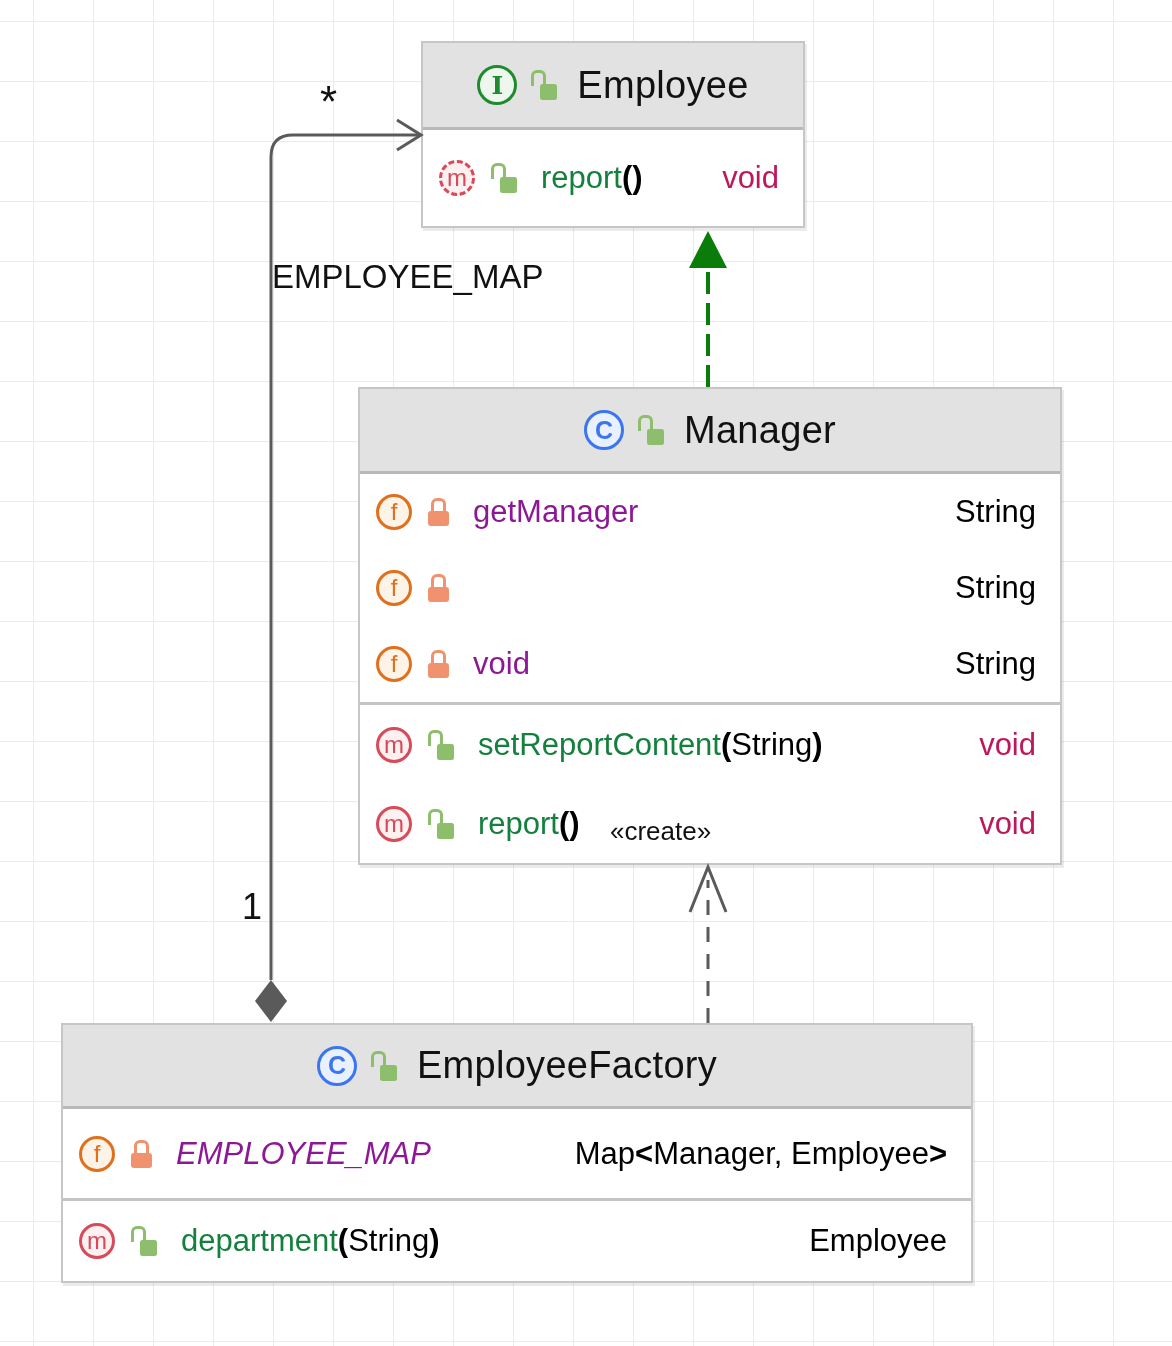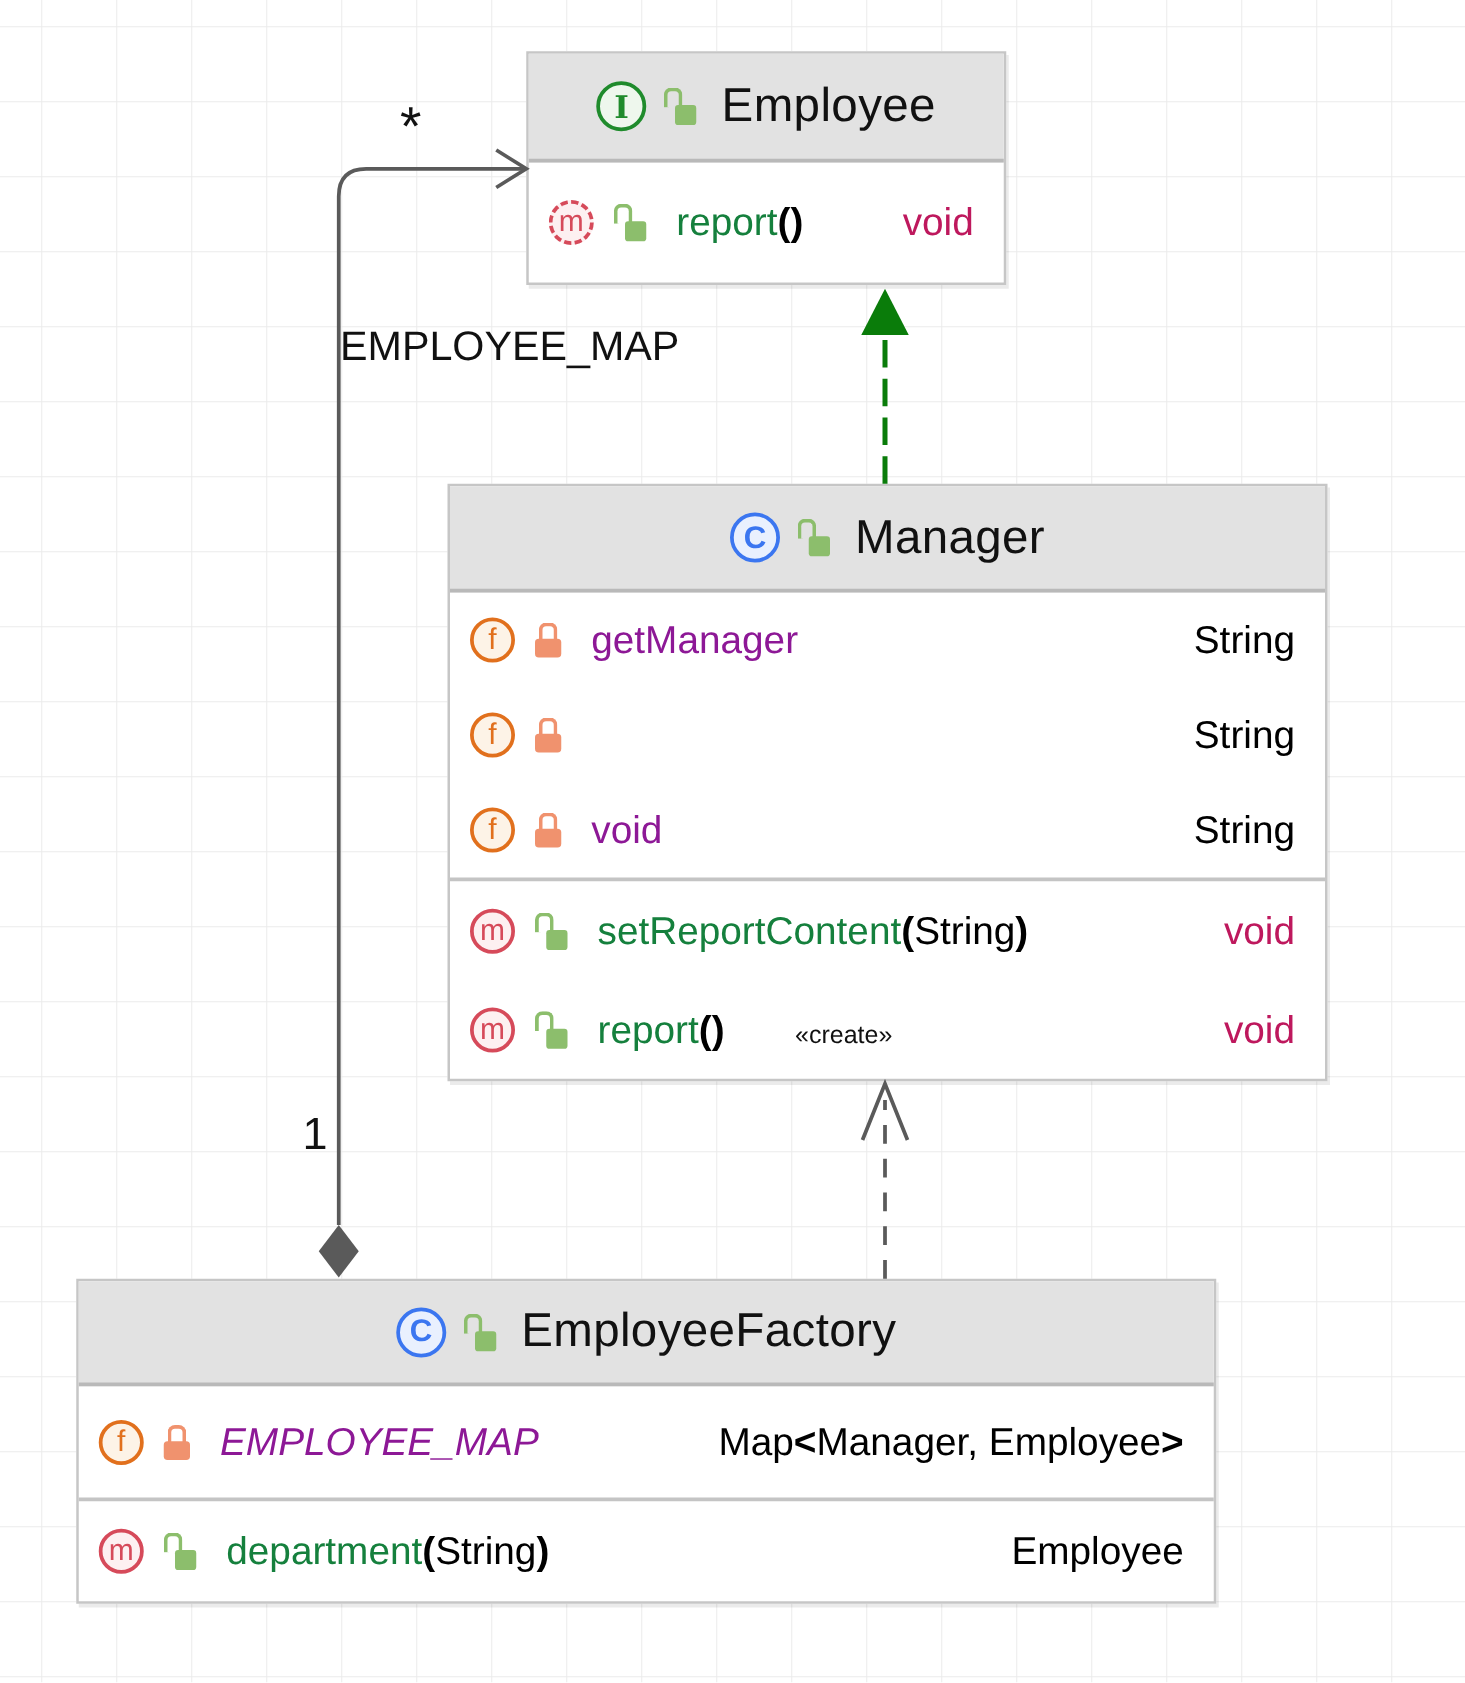--- a/index.html
+++ b/index.html
@@ -95,21 +95,21 @@
   }
 
   
   .edges{position:absolute;left:0;top:0;z-index:3;pointer-events:none;}
 
   
   .edge-label{position:absolute;color:#111111;z-index:5;line-height:1.1;white-space:nowrap;}
   #label-star{left:320px;top:78px;font-size:44px;}
   #label-role{left:272px;top:259px;font-size:33px;}
   #label-one{left:242px;top:887px;font-size:36px;}
-  #label-create{left:636px;top:817px;font-size:20px;}
+  #label-create{left:610px;top:817px;font-size:26px;}
 
   
   #box-employee{left:421px;top:41px;width:384px;height:187px;}
   #box-employee .box-header{height:87px;}
   #box-employee .section{flex:1;}
   #box-manager{left:358px;top:387px;width:704px;height:478px;}
   #box-manager .box-header{height:85px;}
   #box-manager .section-fields{height:228px;}
   #box-manager .section-methods{flex:1;}
   #box-factory{left:61px;top:1023px;width:912px;height:260px;}

